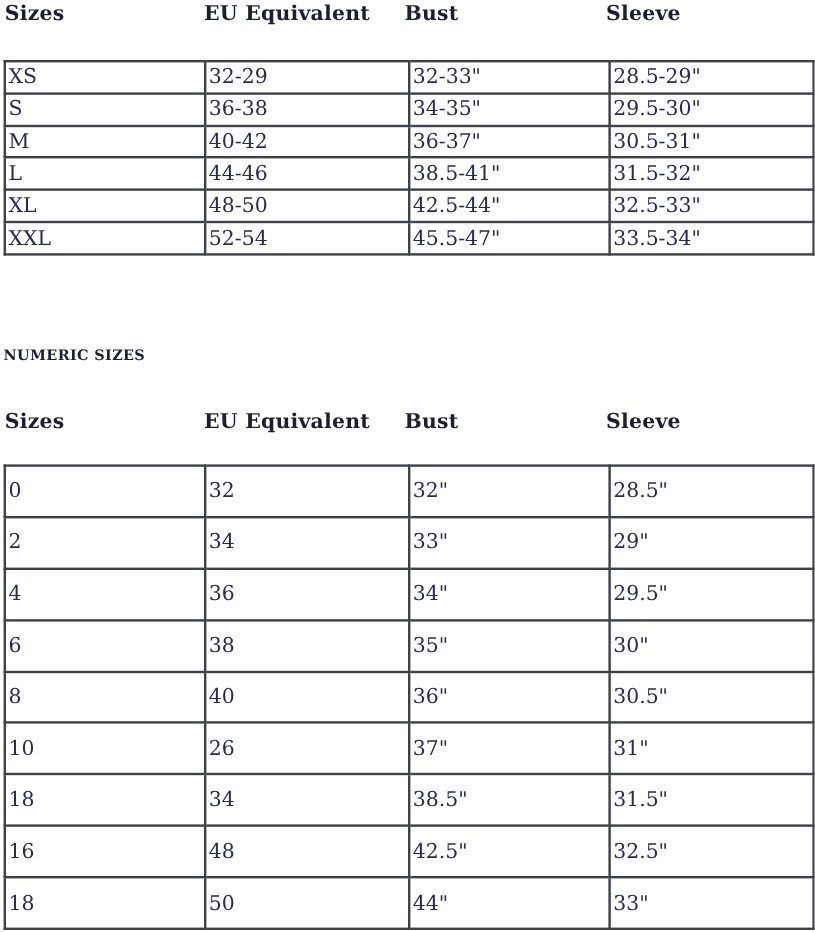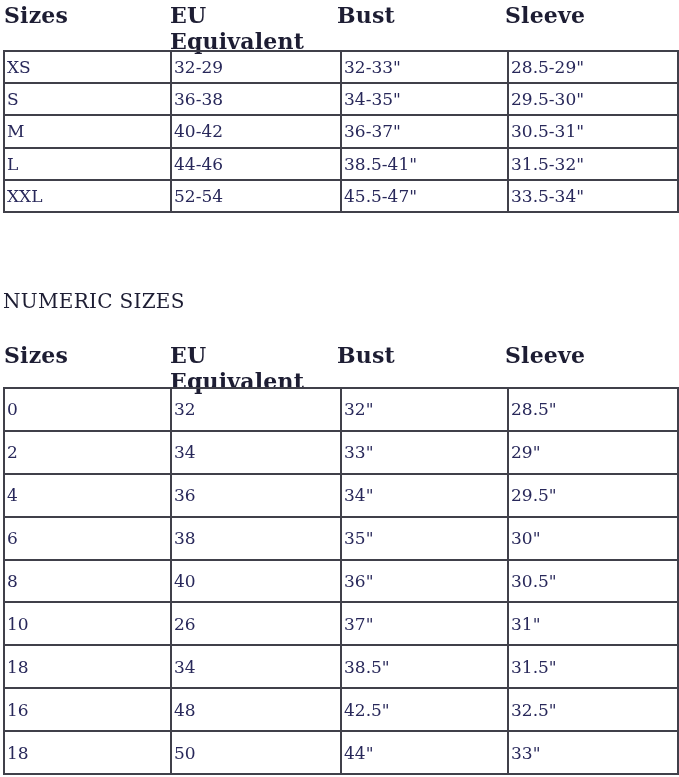--- a/index.html
+++ b/index.html
@@ -15,33 +15,33 @@
     overflow: hidden;
     font-family: "DejaVu Serif", "Liberation Serif", serif;
   }
   .col-headers {
     position: absolute;
     left: 4px;
     width: 672px;
     display: grid;
     grid-template-columns: 166px 167px 168px 1fr;
     font-weight: bold;
-    font-size: 22px;
+    font-size: 17px;
     color: #1d1d33;
     letter-spacing: 0.2px;
   }
   .col-headers.h1 { top: 2px; }
   .col-headers.h2 { top: 342px; }
   .section-title {
     position: absolute;
     left: 3px;
     top: 289px;
     margin: 0;
-    font-weight: normal;
-    font-size: 20px;
+    font-weight: bold;
+    font-size: 12px;
     color: #1d1d33;
     letter-spacing: 0.3px;
   }
   table.size-table {
     position: absolute;
     left: 3px;
     width: 674px;
     border-collapse: collapse;
     table-layout: fixed;
   }
@@ -97,20 +97,26 @@
           <td>M</td>
           <td>40-42</td>
           <td>36-37"</td>
           <td>30.5-31"</td>
         </tr>
         <tr>
           <td>L</td>
           <td>44-46</td>
           <td>38.5-41"</td>
           <td>31.5-32"</td>
+        </tr>
+        <tr>
+          <td>XL</td>
+          <td>48-50</td>
+          <td>42.5-44"</td>
+          <td>32.5-33"</td>
         </tr>
         <tr>
           <td>XXL</td>
           <td>52-54</td>
           <td>45.5-47"</td>
           <td>33.5-34"</td>
         </tr>
       </tbody>
   </table>
 

